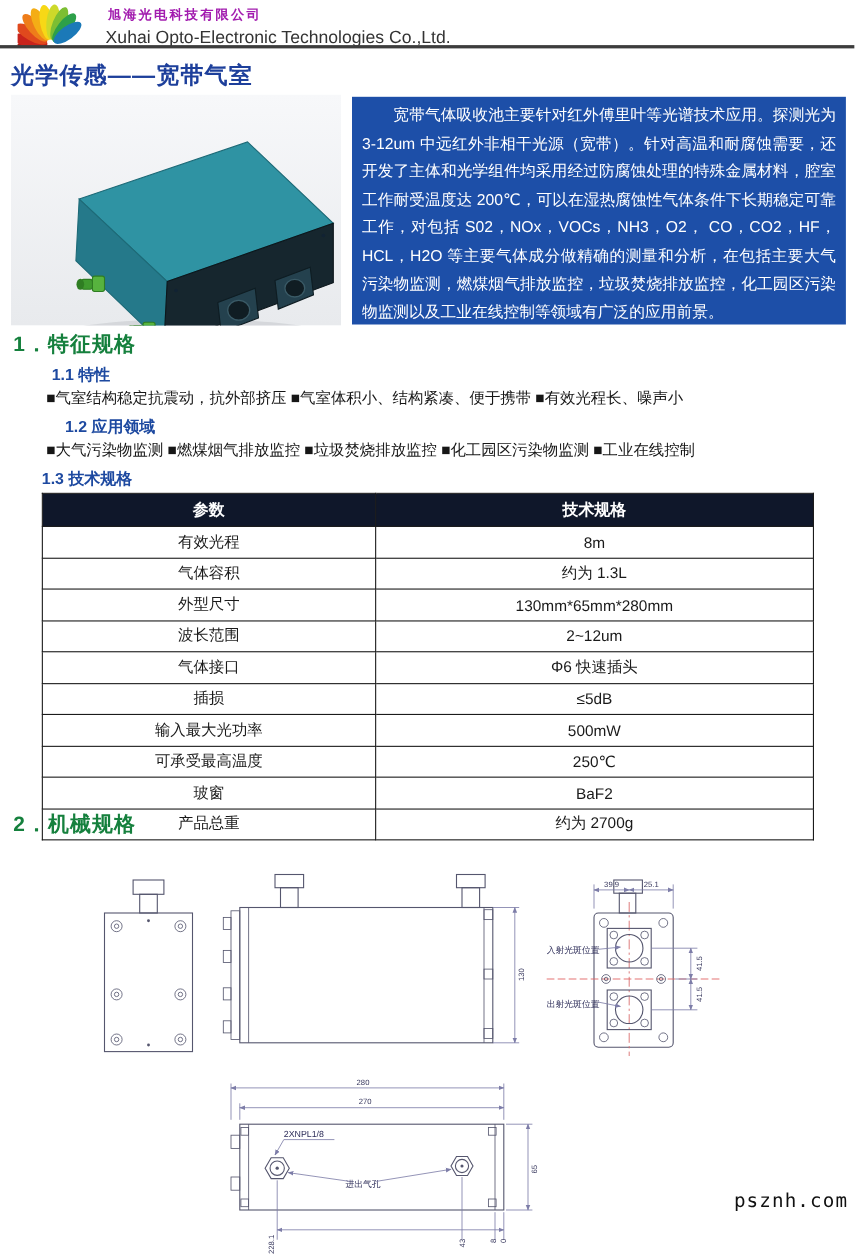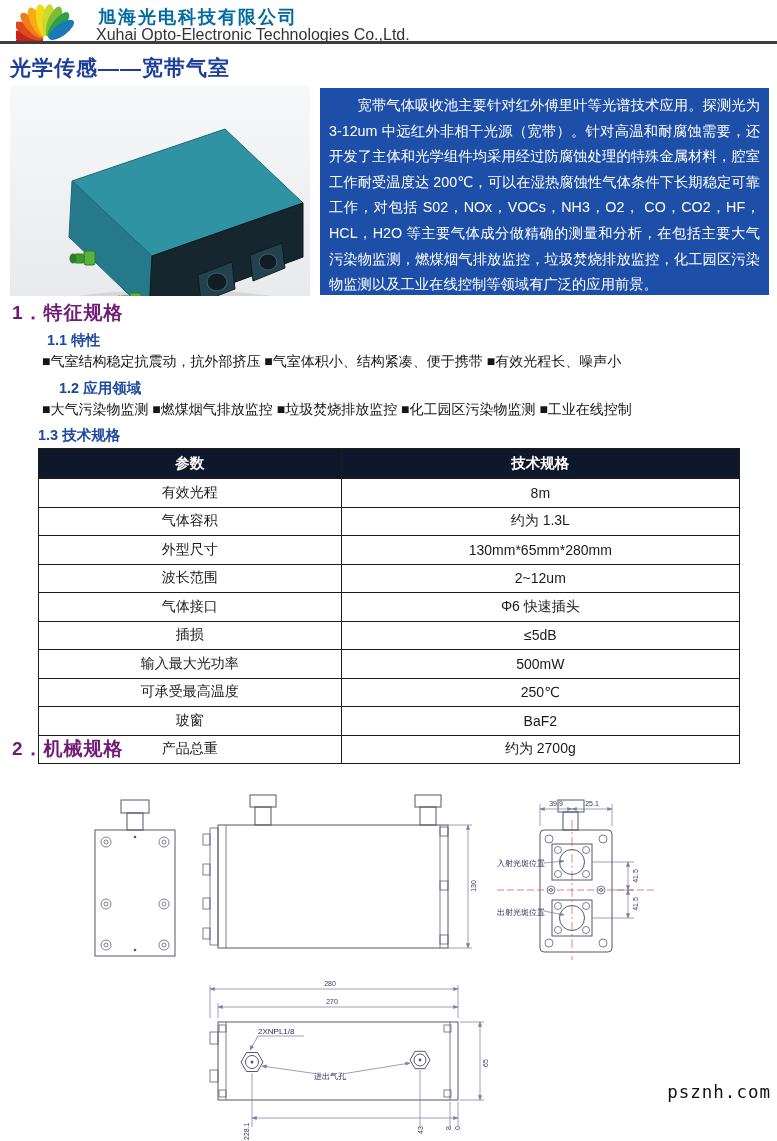--- a/index.html
+++ b/index.html
@@ -4,31 +4,31 @@
 <style>
   html,body{margin:0;padding:0;background:#ffffff;}
   #page{
     position:relative;width:777px;height:1141px;overflow:hidden;
     background:#ffffff;font-family:"Liberation Sans","DejaVu Sans",sans-serif;
     color:#1a1a1a;
   }
   
   #hdr{position:absolute;left:0;top:0;width:777px;height:41px;}
   #logo{position:absolute;left:16px;top:1px;width:76px;height:42px;}
-  .co-cn{position:absolute;left:98px;top:5px;font-size:18px;font-weight:bold;color:#0369a1;letter-spacing:2px;}
+  .co-cn{position:absolute;left:98px;top:5px;font-size:12px;font-weight:bold;color:#a21caf;letter-spacing:2px;}
   .co-en{position:absolute;left:96px;top:26px;font-size:16px;color:#333;}
   #hdr-rule{position:absolute;left:0;top:41px;width:777px;height:3px;background:#3d3d3d;}
   
   #ptitle{position:absolute;left:10px;top:54px;font-size:21px;font-weight:bold;color:#1d3f9b;letter-spacing:1px;}
   
   #photo{position:absolute;left:10px;top:86px;width:300px;height:210px;}
   #intro{position:absolute;left:320px;top:88px;width:449px;height:207px;background:#1d4fa8;box-sizing:border-box;padding:5px 9px 4px 9px;}
   #intro p{margin:0;color:#ffffff;font-size:14.3px;line-height:25.6px;text-align:justify;text-indent:2em;}
   
-  .h1{position:absolute;font-size:19px;font-weight:bold;color:#701a75;letter-spacing:1px;text-align:right;}
+  .h1{position:absolute;font-size:19px;font-weight:bold;color:#15803d;letter-spacing:1px;text-align:right;}
   .h2{position:absolute;font-size:14.5px;font-weight:bold;color:#1d49a0;}
   .bullets{position:absolute;font-size:14px;color:#161616;}
   
   #spec{position:absolute;left:38px;top:448px;width:702px;border-collapse:collapse;table-layout:fixed;}
   #spec th,#spec td{border:1.6px solid #1b1b1b;text-align:center;font-size:14px;padding:2px 4px;height:23.5px;}
   #spec th{background:#0f172a;color:#ffffff;font-size:14.5px;font-weight:bold;height:25px;}
   #spec .c1{width:43%;}
   #spec .c2{width:57%;}
   
   #mech{position:absolute;left:0;top:782px;width:777px;height:359px;}

